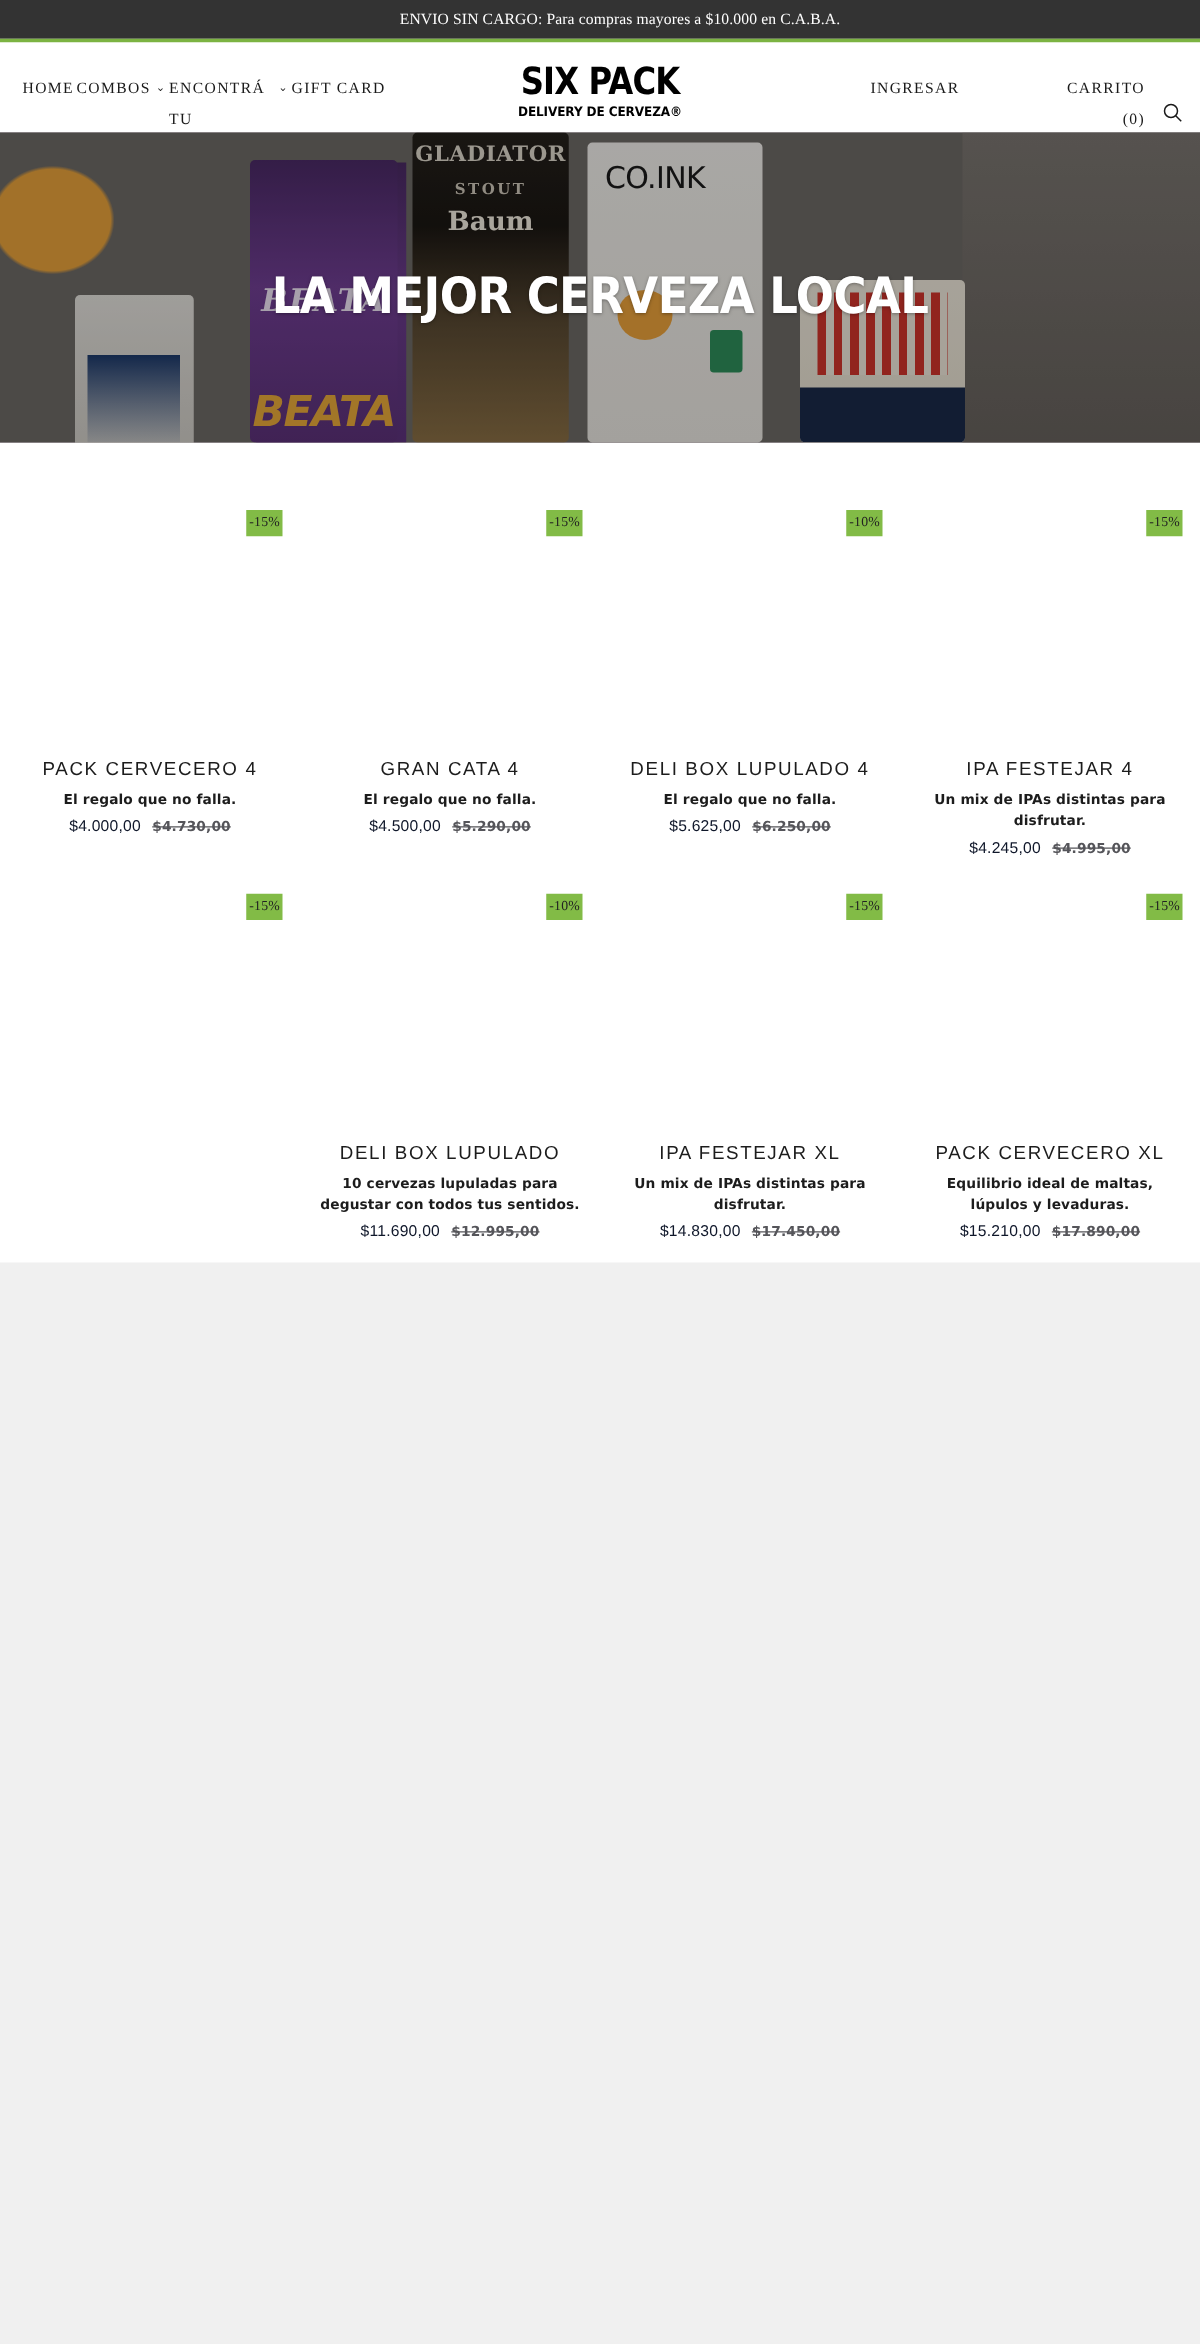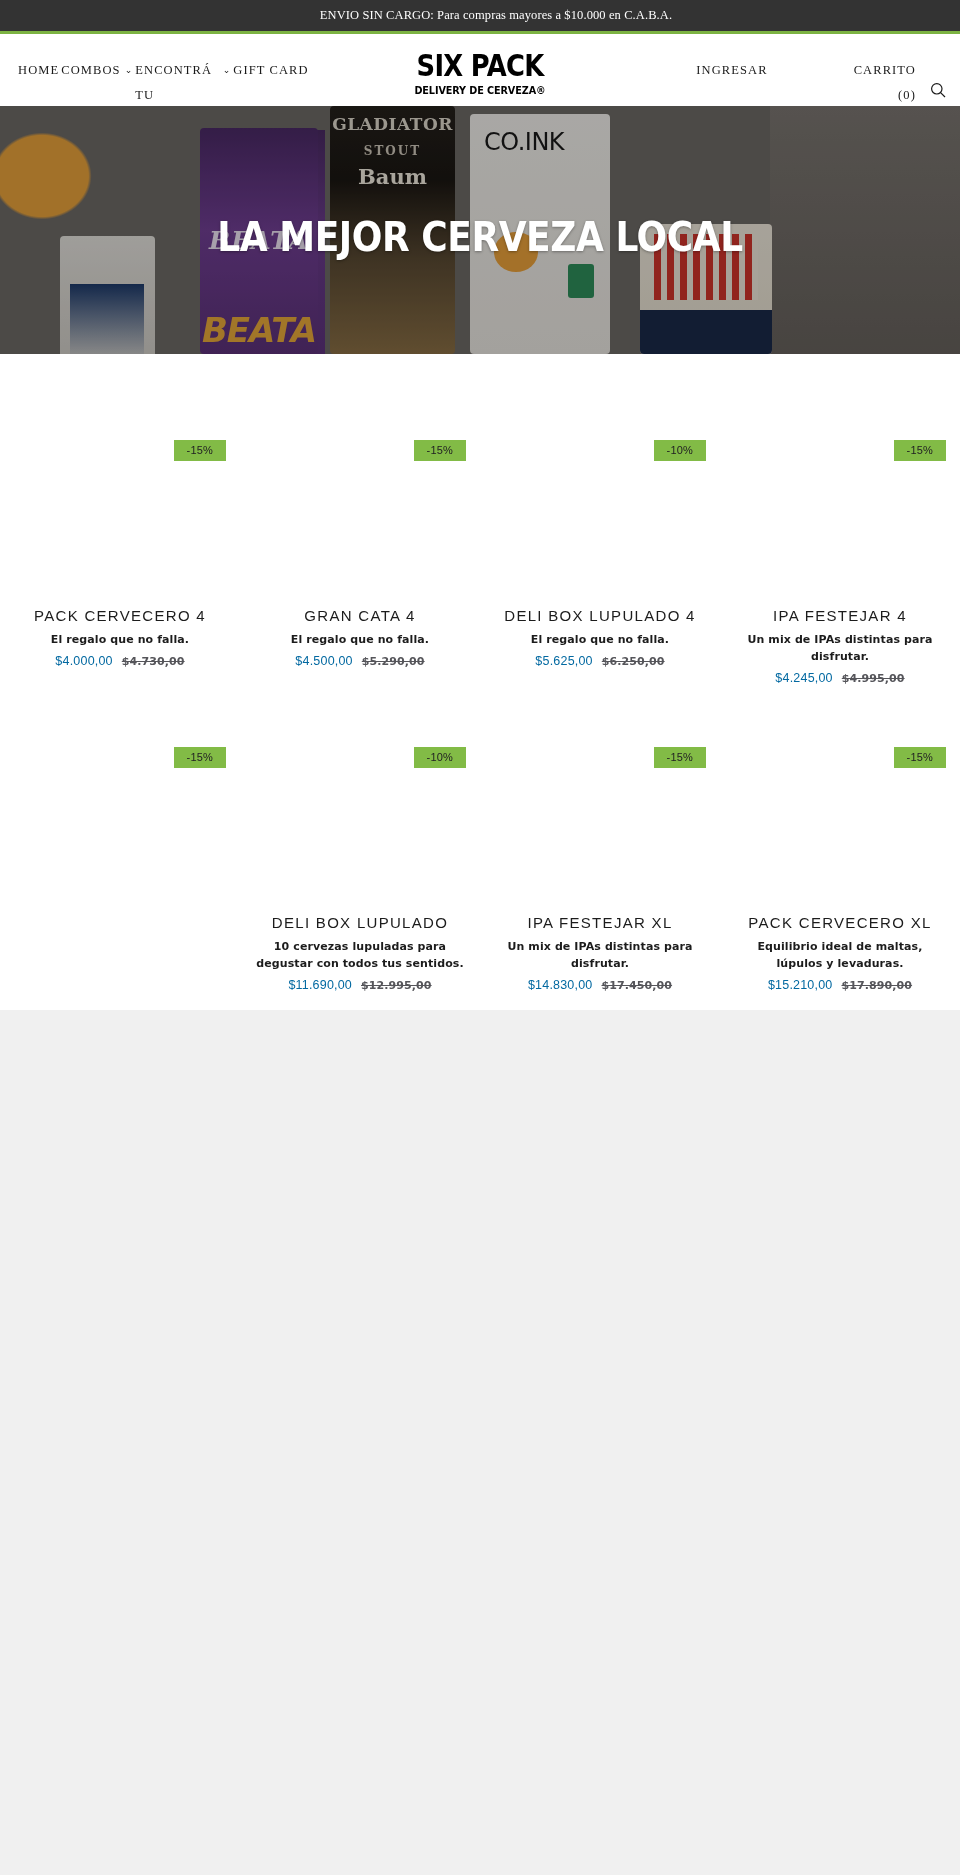--- a/index.html
+++ b/index.html
@@ -189,27 +189,26 @@
     height: 226px;
     background: #ffffff;
     cursor: pointer;
   }
   .badge {
     position: absolute;
     right: 0;
     top: 30px;
     background: #82bb46;
     color: #222222;
-    font-family: Liberation Sans, sans-serif;
+    font-family: Liberation Serif, serif;
     font-size: 11px;
     line-height: 21px;
     height: 21px;
-    padding: 0 13px;
+    padding: 0 2px;
     letter-spacing: .2px;
-    margin-top: 32px;
   }
   .card-body { text-align: center; padding-top: 2px; }
   .card-title {
     font-family: "Liberation Sans", sans-serif;
     font-weight: 400;
     font-size: 15px;
     letter-spacing: 1.3px;
     color: #1c1c1c;
     text-transform: uppercase;
     line-height: 20px;
@@ -227,21 +226,21 @@
   .card-prices {
     margin-top: 6px;
     display: flex;
     align-items: baseline;
     justify-content: center;
     gap: 9px;
   }
   .price-now {
     font-family: "Liberation Sans", sans-serif;
     font-size: 12.5px;
-    color: #0369a1;
+    color: #0f172a;
     letter-spacing: .2px;
   }
   .price-was {
     font-family: "DejaVu Sans", sans-serif;
     font-weight: 700;
     font-size: 11px;
     color: #55555a;
     text-decoration: line-through;
     letter-spacing: .1px;
   }

